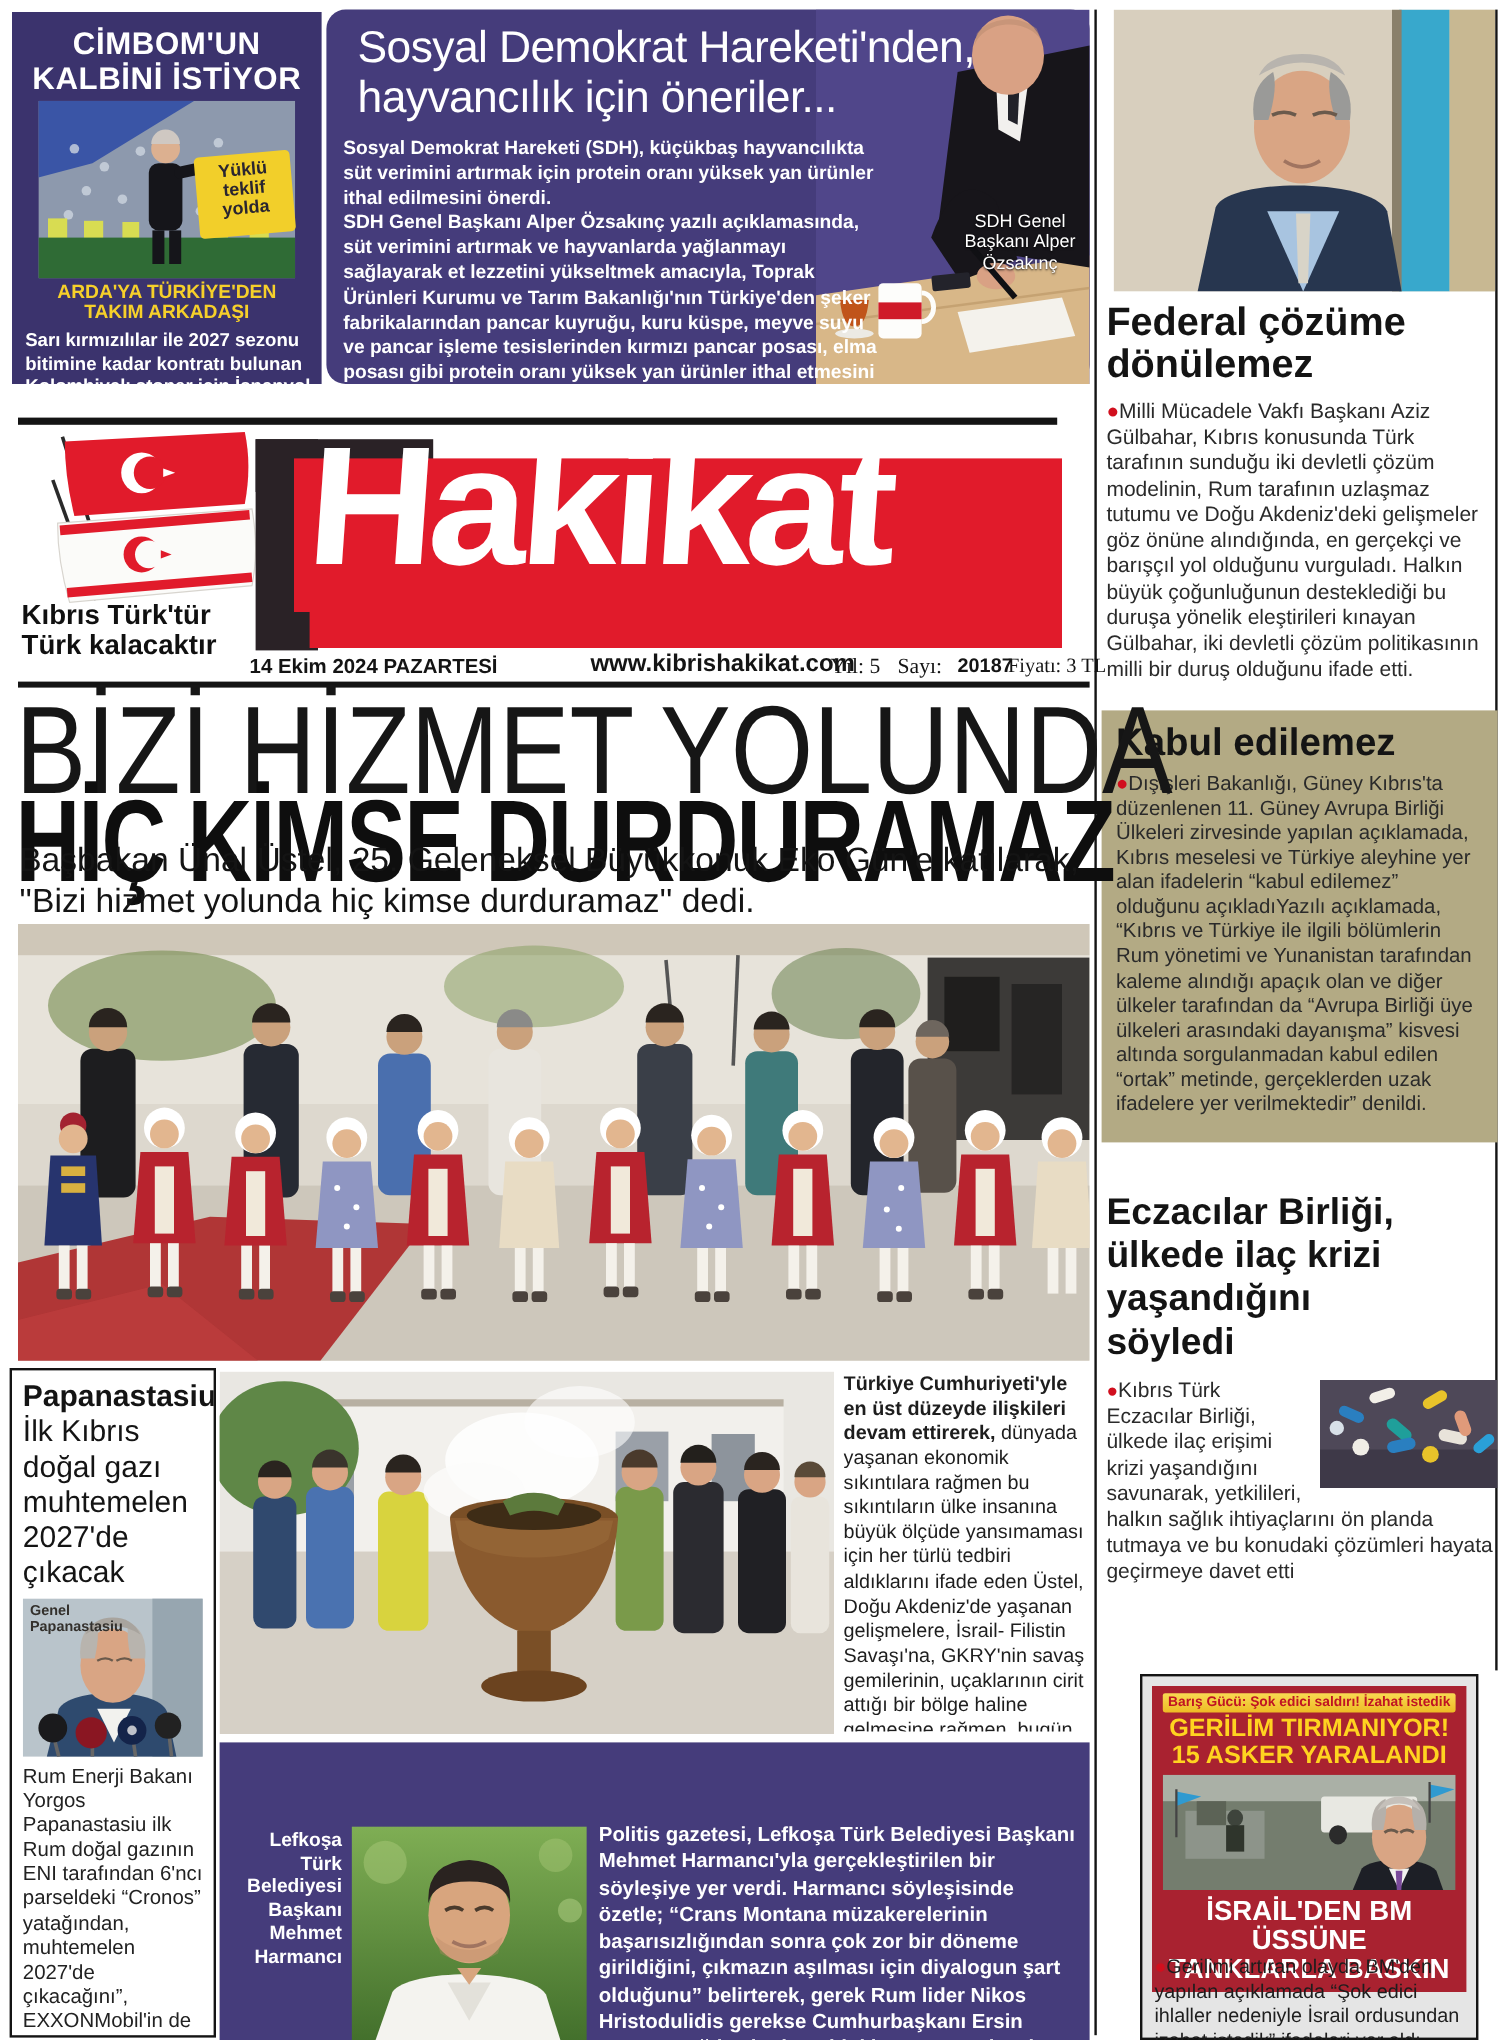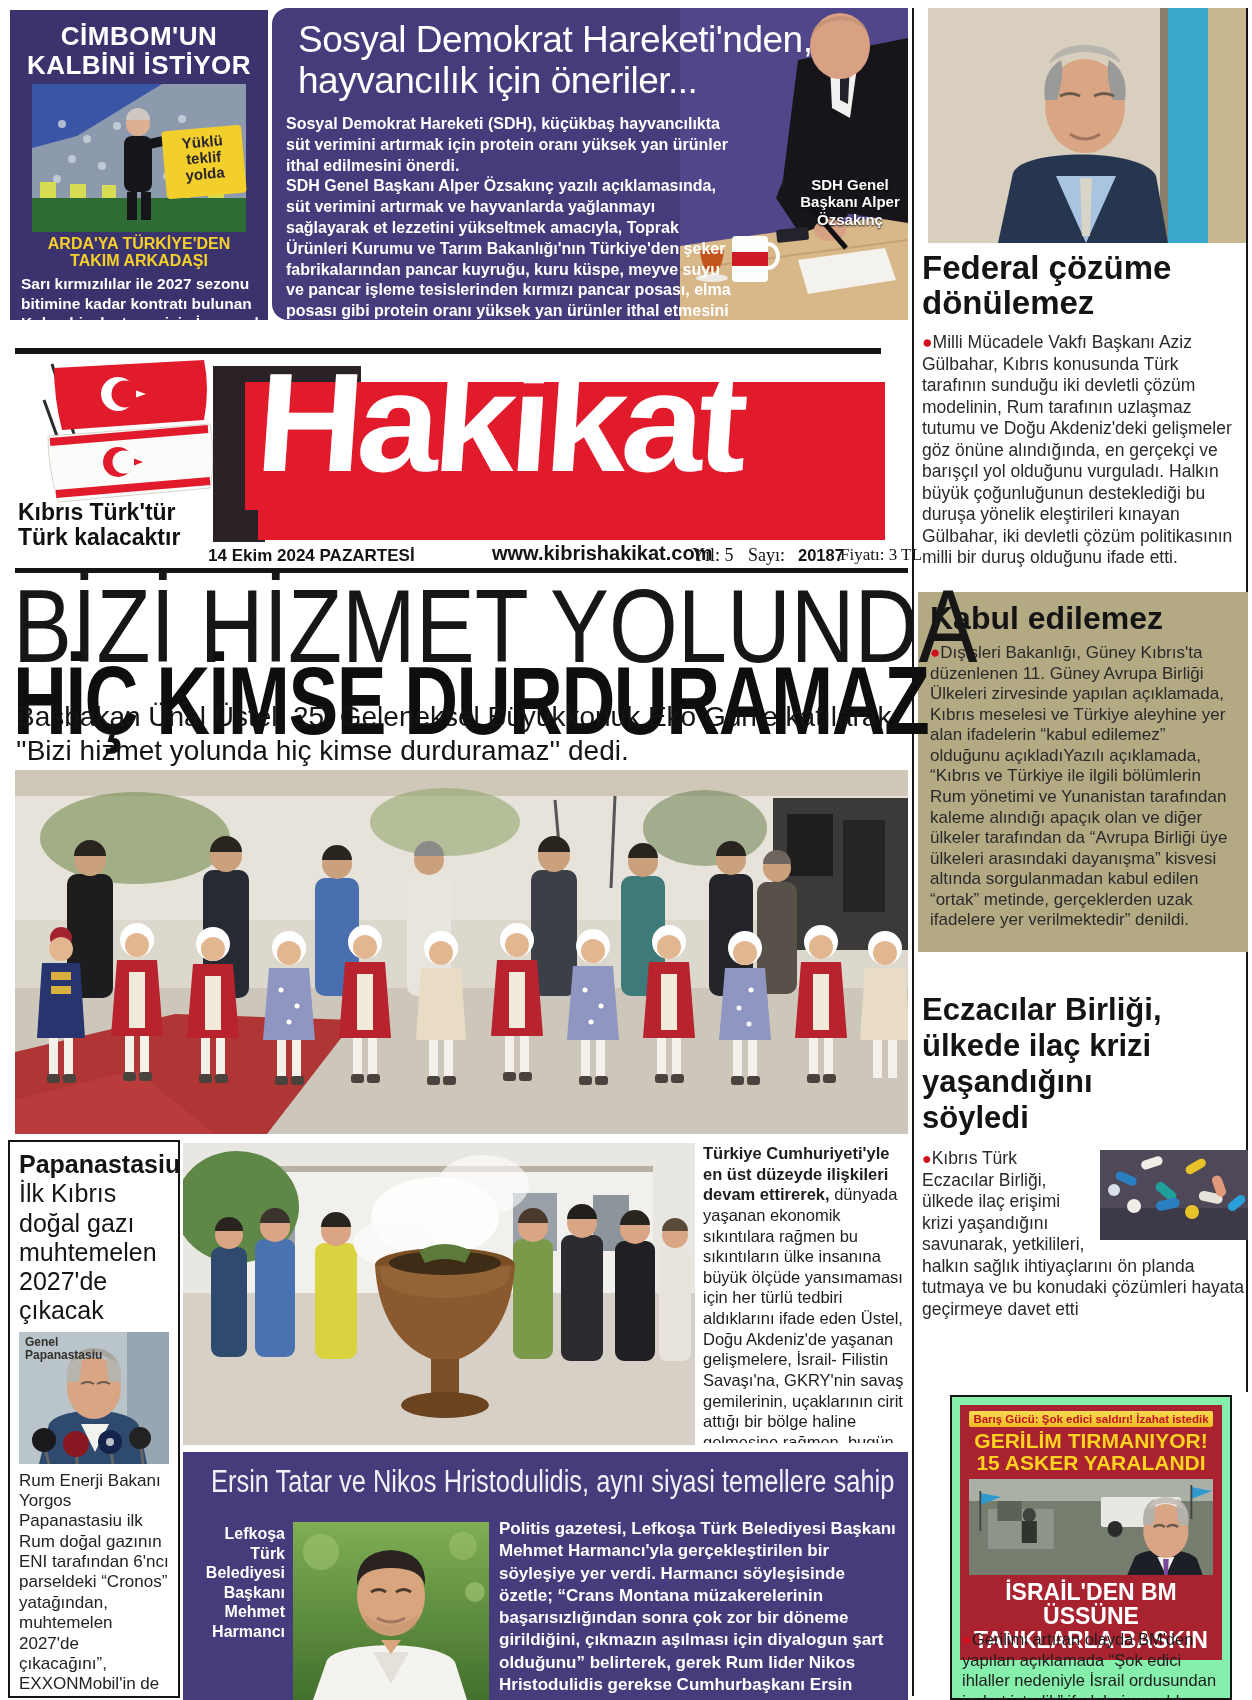--- a/index.html
+++ b/index.html
@@ -18,36 +18,36 @@
                font-size:15.5px;line-height:1.26;}
   .badge{position:absolute;right:2px;top:44px;width:80px;height:62px;background:#f2cf2a;
          transform:rotate(-5deg);border-radius:4px;color:#2a2530;font-weight:800;
          font-size:15px;line-height:1.05;text-align:center;padding-top:6px;}
   
   .sdhbox{left:272px;top:8px;width:636px;height:312px;background:#453c7b;border-radius:16px;}
   .sdh-h{left:26px;top:12px;color:#fff;font-weight:400;font-size:37px;line-height:1.1;
          letter-spacing:-.5px;}
   .sdh-body{left:14px;top:106px;width:456px;color:#fff;font-weight:700;font-size:16px;
             line-height:1.3;}
-  .sdh-cap{right:8px;top:168px;width:100px;text-align:center;color:#fff;font-weight:700;
+  .sdh-cap{right:8px;top:168px;width:100px;text-align:center;color:#fff;font-weight:400;
            font-size:15px;line-height:1.15;text-shadow:0 1px 2px #000;}
   
   .vrule{background:#141414;}
   .fed-h{left:922px;top:250px;color:#141414;font-weight:700;font-size:33px;line-height:1.07;}
   .colbody{color:#2a2a2a;font-size:17.5px;line-height:1.23;font-weight:400;}
   .bullet{color:#d10f1e;font-weight:700;}
   .kabulbox{left:918px;top:592px;width:330px;height:360px;background:#b3aa84;
             padding:8px 12px;box-sizing:border-box;overflow:hidden;}
   .kabul-h{color:#141414;font-weight:700;font-size:32px;margin:0 0 6px 0;}
   .ph-h{left:922px;top:992px;width:324px;color:#141414;font-weight:700;font-size:31px;
         line-height:1.16;}
   .ph-wrap{left:922px;top:1148px;width:326px;height:245px;overflow:hidden;}
   .pillsfloat{float:right;width:148px;height:90px;margin:2px 0 4px 8px;}
   .unbox{left:950px;top:1395px;width:282px;height:305px;border:2px solid #141414;
-         background:#86efac;box-sizing:border-box;text-decoration:underline;}
+         background:#e5e5e5;box-sizing:border-box;text-decoration:underline;}
   .unred{position:absolute;left:8px;top:8px;right:8px;background:#a92230;padding-bottom:2px;}
   .unstrip{margin:6px 9px 3px 9px;background:linear-gradient(#f8da52,#eebb24);color:#c01423;
            font-weight:800;font-size:11.5px;text-align:center;border-radius:2px;padding:2px 0;}
   .un-h1{color:#ffd320;font-weight:800;font-size:21px;line-height:1.06;text-align:center;}
   .un-h2{color:#fff;font-weight:800;font-size:23px;line-height:1.05;text-align:center;
          padding:5px 0 6px 0;}
   .un-body{position:absolute;left:10px;right:8px;top:232px;font-size:16.5px;line-height:1.25;
            color:#1d1d1d;}
   
   .slogan{left:18px;top:500px;color:#101010;font-weight:700;font-size:23px;line-height:1.1;}
@@ -561,21 +561,20 @@
       <ellipse cx="262" cy="120" rx="56" ry="12" fill="#3e2c16"></ellipse>
       <path d="M236,108 q26,-14 52,0 l-6,12 q-20,-8 -40,0 Z" fill="#5c7a3c"></path>
     </svg>
   </div>
 
   <div class="abs leadcol">
     <span style="font-weight:700;">Türkiye Cumhuriyeti'yle en üst düzeyde ilişkileri devam ettirerek,</span><span> dünyada yaşanan ekonomik sıkıntılara rağmen bu sıkıntıların ülke insanına büyük ölçüde yansımaması için her türlü tedbiri aldıklarını ifade eden Üstel, Doğu Akdeniz'de yaşanan gelişmelere, İsrail- Filistin Savaşı'na, GKRY'nin savaş gemilerinin, uçaklarının cirit attığı bir bölge haline gelmesine rağmen, bugün KKTC'de halkın özgürce dolaşabildiğini, böyle etkinlikler yapabildiğini vurguladı</span>
   </div>
 
   <div class="abs tatarbox">
-    <div class="tatar-h"><span class="condL" style="transform:scaleX(.82);">Ersin Tatar ve Nikos Hristodulidis, aynı siyasi temellere sahip</span></div>
     <div class="tatar-cap pre">Lefkoşa
 Türk
 Belediyesi
 Başkanı
 Mehmet
 Harmancı</div>
     <div class="abs" style="left:110px;top:70px;width:196px;height:178px;">
       <svg viewBox="0 0 196 178" width="196" height="178">
         <defs>
           <linearGradient id="grn" x1="0" y1="0" x2="0" y2="1">

